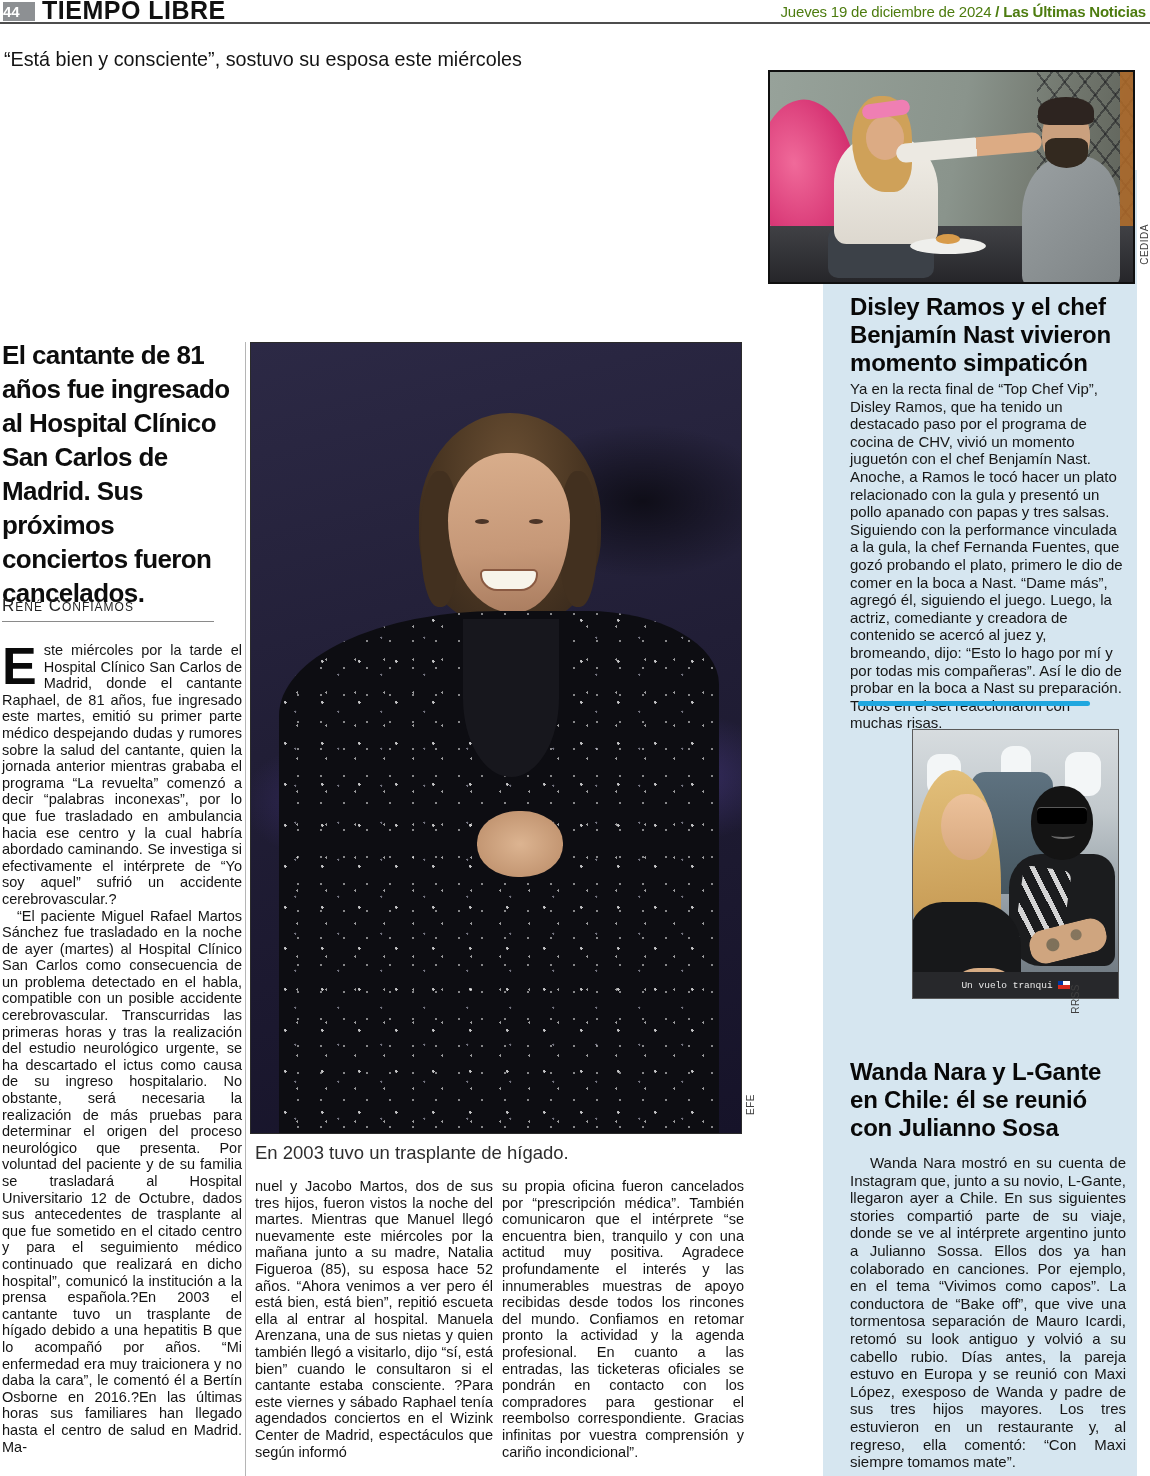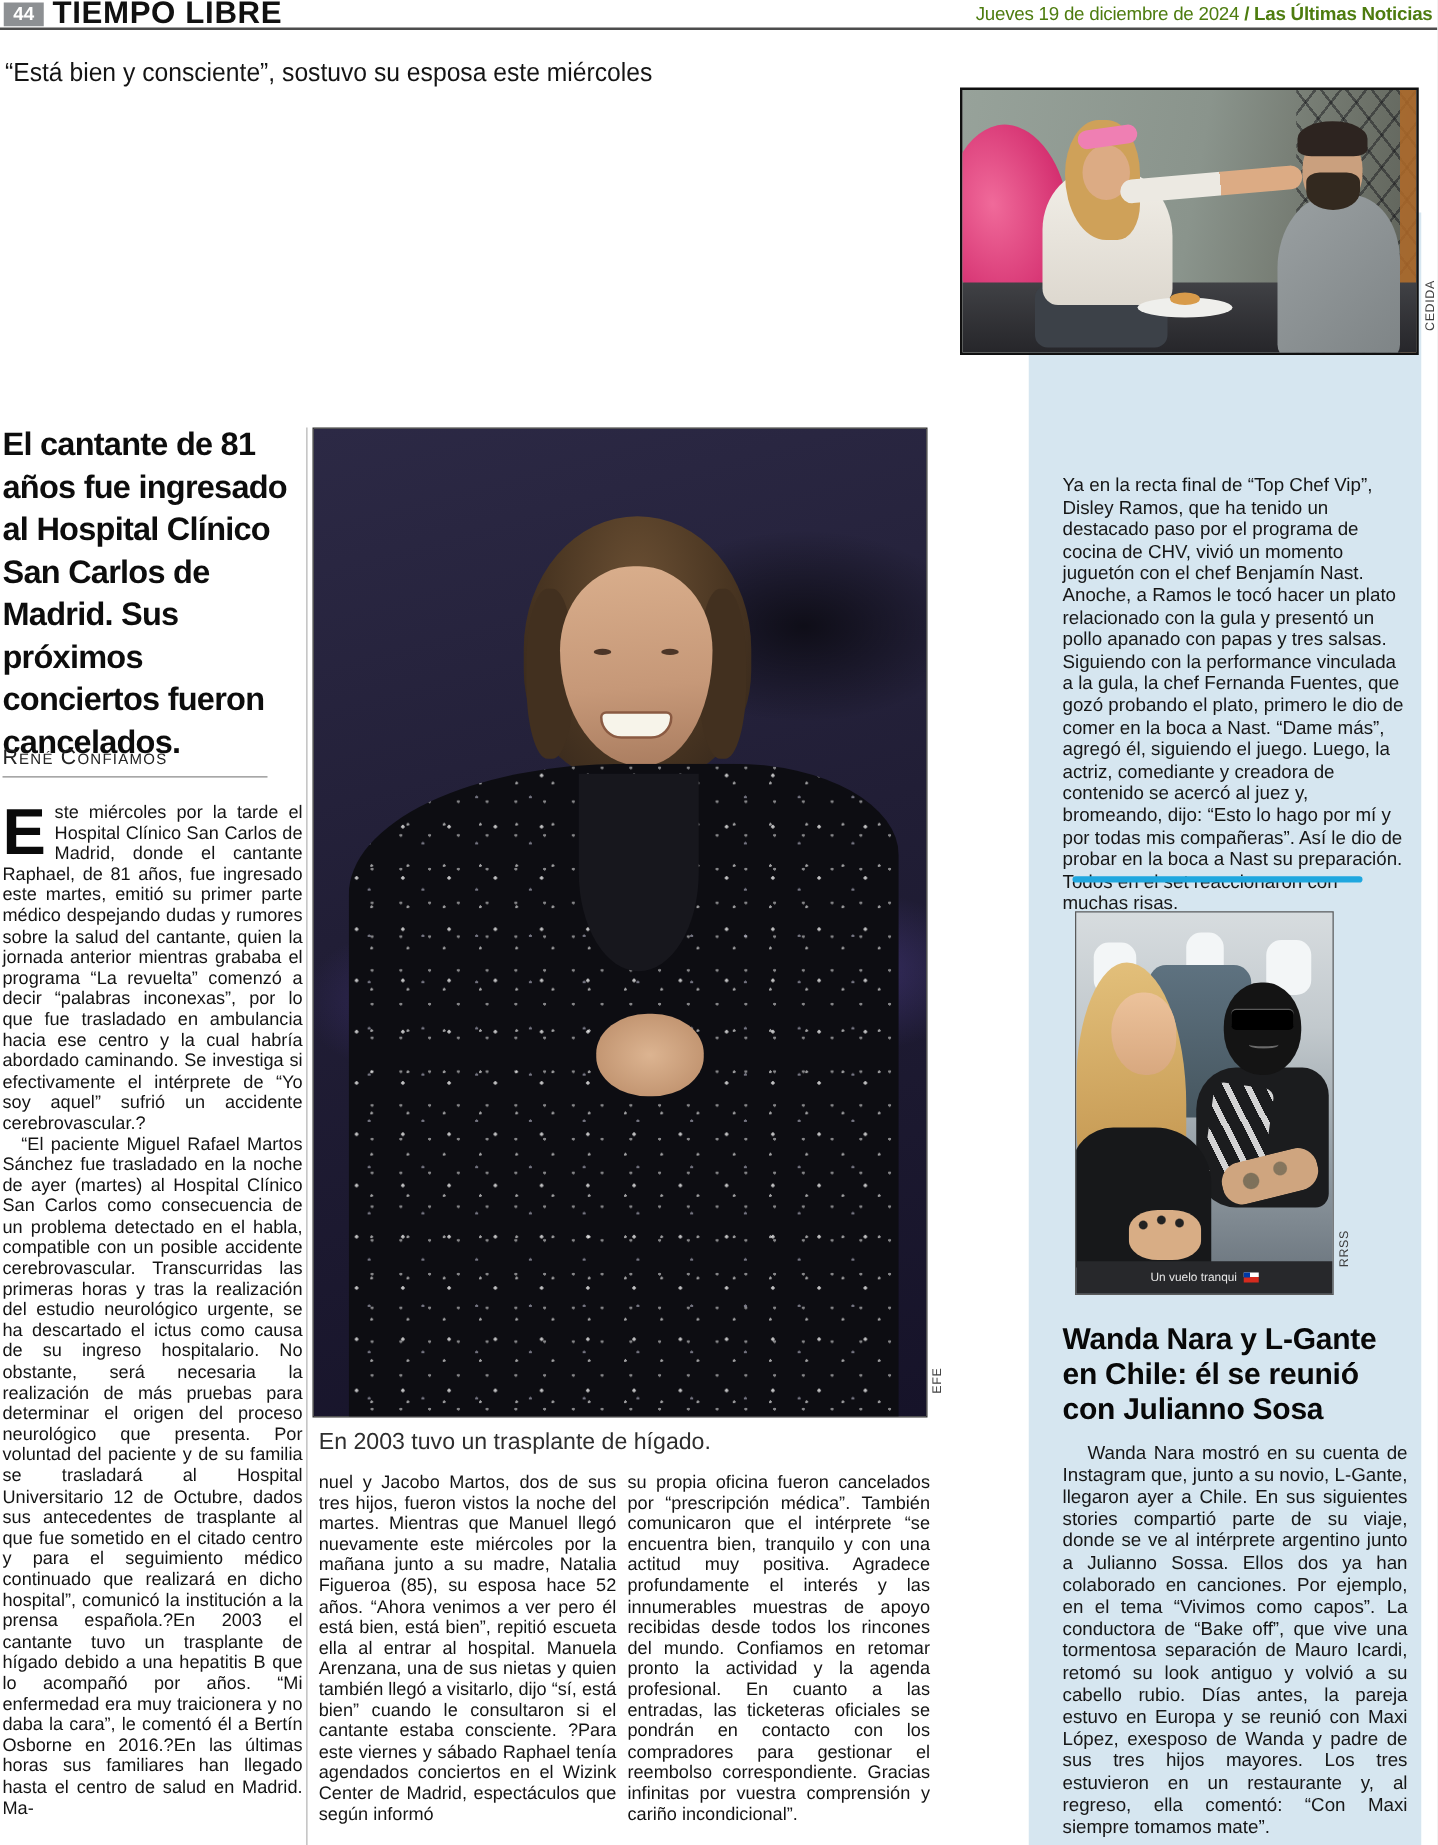--- a/index.html
+++ b/index.html
@@ -2,21 +2,21 @@
 <html lang="es"><head>
 <meta charset="utf-8">
 <style>
   * { margin:0; padding:0; box-sizing:border-box; }
   html,body { background:#e9e9e9; }
   body { font-family:"Liberation Sans", sans-serif; color:#111; }
   .page { position:relative; width:1150px; height:1476px; background:#fff; margin:0 auto; overflow:hidden; }
 
   
   .pagenum { position:absolute; left:3px; top:2px; width:32px; height:19px; background:#8d9093;
-             color:#fff; font-weight:bold; font-size:15px; text-align:center; line-height:19px; }
+             color:#fff; font-weight:bold; font-size:15px; text-align:left; line-height:19px; }
   .section-title { position:absolute; left:42px; top:-4px; font-size:25px; font-weight:bold; letter-spacing:.5px; }
   .masthead-right { position:absolute; right:4px; top:3px; font-size:15px; letter-spacing:-.2px; color:#4d7c0f; }
   .masthead-right .pub { font-weight:bold; }
   .head-rule { position:absolute; left:0; right:0; top:22px; height:2px; background:#4d4d4d; }
 
   
   .kicker { position:absolute; left:4px; top:47px; font-size:21px; color:#141414;
             transform:scaleX(.94); transform-origin:0 0; white-space:nowrap; }
   .headline { position:absolute; left:0; top:74px; }
   .headline span { display:block; font-size:70px; font-weight:bold; line-height:80px; letter-spacing:-2px;
@@ -110,22 +110,22 @@
   .dz-man-head { position:absolute; left:272px; top:36px; width:48px; height:58px; background:#caa07e; border-radius:46%; }
   .dz-man-hair { position:absolute; left:268px; top:25px; width:56px; height:28px; background:#2d2420;
     border-radius:50% 50% 20% 20%; }
   .dz-man-beard { position:absolute; left:275px; top:66px; width:43px; height:30px; background:#33291f;
     border-radius:30% 30% 60% 60%; }
   .dz-plate { position:absolute; left:140px; top:166px; width:76px; height:16px; background:#efefec;
     border-radius:50%; }
   .dz-food { position:absolute; left:166px; top:162px; width:24px; height:10px; background:#d89b4a; border-radius:50%; }
 
   
-  .photo-wanda { position:absolute; left:860px; top:729px; width:207px; height:307px; border:1px solid #5a5a5a;
-    overflow:hidden; background:linear-gradient(180deg,#d7dcdf 0%, #c2c9cd 30%, #97a1a8 62%, #667079 100%); }
+  .photo-wanda { position:absolute; left:912px; top:729px; width:207px; height:270px; border:1px solid #5a5a5a;
+    overflow:hidden; background:linear-gradient(180deg,#d7dcdf 0%, #c2c9cd 30%, #97a1a8 62%, #667079 100%);font-family:Liberation Mono, monospace; }
   .wn-win { position:absolute; background:#f3f6f7; border-radius:12px; }
   .wn-win.a { left:14px; top:24px; width:34px; height:42px; }
   .wn-win.b { left:88px; top:16px; width:30px; height:40px; }
   .wn-win.c { left:152px; top:22px; width:36px; height:44px; }
   .wn-seat { position:absolute; left:58px; top:42px; width:82px; height:122px;
     background:linear-gradient(#5e7280,#46565f); border-radius:14px 14px 6px 6px; }
   .wn-woman-hair { position:absolute; left:0px; top:40px; width:88px; height:212px;
     background:linear-gradient(175deg,#e3c07b,#c79b55 70%, #b3874a); border-radius:46% 54% 30% 40%; }
   .wn-woman-face { position:absolute; left:28px; top:64px; width:52px; height:66px;
     background:linear-gradient(#ecc29b,#d8a87f); border-radius:50% 50% 45% 55%; }
@@ -208,20 +208,23 @@
     <div class="dz-headband"></div>
     <div class="dz-man-body"></div>
     <div class="dz-man-head"></div>
     <div class="dz-man-hair"></div>
     <div class="dz-man-beard"></div>
     <div class="dz-arm"></div>
     <div class="dz-plate"></div>
     <div class="dz-food"></div>
   </div>
   <div class="vcredit credit-cedida">CEDIDA</div>
+  <h2 class="sb-headline sb1-headline">Disley Ramos y el chef
+Benjamín Nast vivieron
+momento simpaticón</h2>
   <div class="sb-body sb1-body">Ya en la recta final de “Top Chef Vip”, Disley Ramos, que ha tenido un destacado paso por el programa de cocina de CHV, vivió un momento juguetón con el chef Benjamín Nast. Anoche, a Ramos le tocó hacer un plato relacionado con la gula y presentó un pollo apanado con papas y tres salsas. Siguiendo con la performance vinculada a la gula, la chef Fernanda Fuentes, que gozó probando el plato, primero le dio de comer en la boca a Nast. “Dame más”, agregó él, siguiendo el juego. Luego, la actriz, comediante y creadora de contenido se acercó al juez y, bromeando, dijo: “Esto lo hago por mí y por todas mis compañeras”. Así le dio de probar en la boca a Nast su preparación. Todos en el set reaccionaron con muchas risas.</div>
 
   <div class="sb-divider"></div>
 
   <div class="photo-wanda">
     <div class="wn-win a"></div>
     <div class="wn-win b"></div>
     <div class="wn-win c"></div>
     <div class="wn-seat"></div>
     <div class="wn-man-body"></div>

